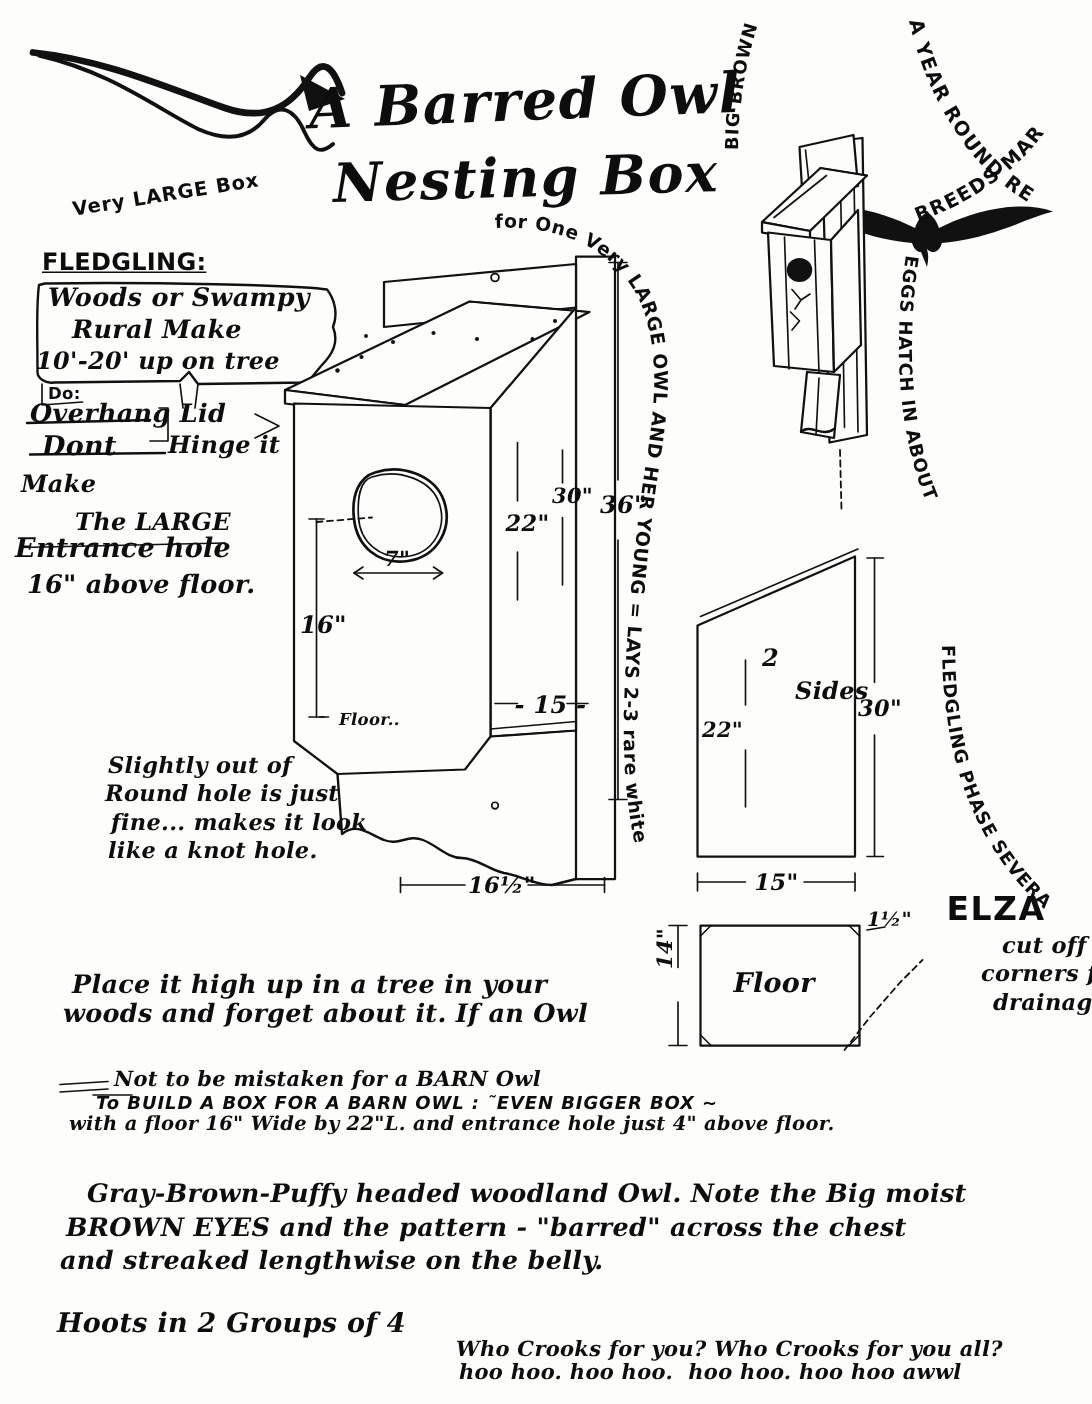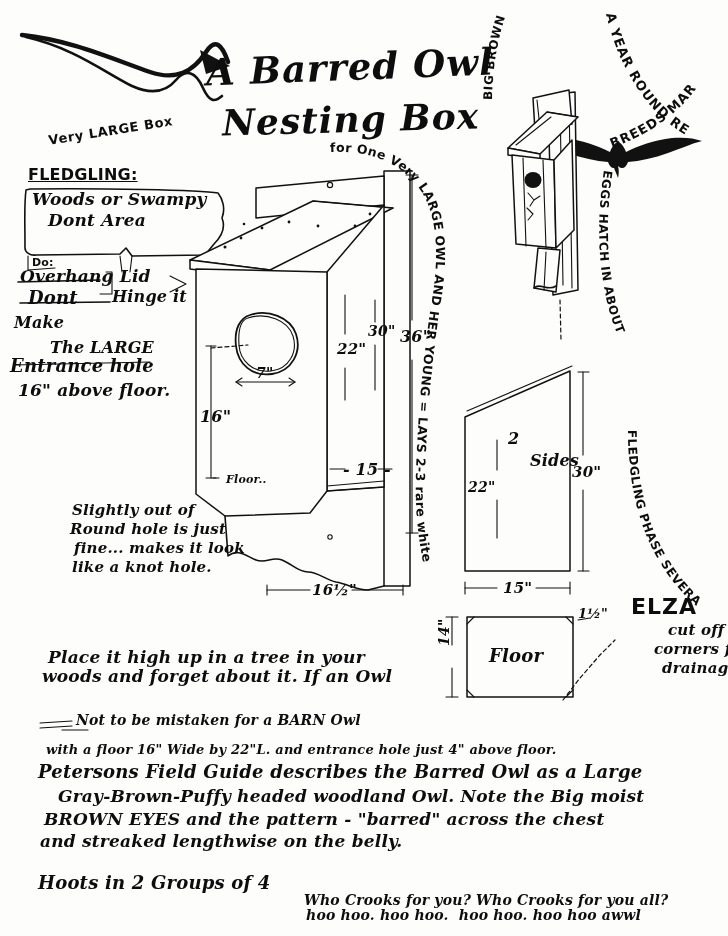--- a/index.html
+++ b/index.html
@@ -342,21 +342,22 @@
     </text>
   </svg>
 
   <div class="hw title-a">A Barred Owl</div>
   <div class="hw title-b">Nesting Box</div>
 
   <div class="hw caps s13" style="left:48px; top:124px; transform:rotate(-9deg);">Very LARGE Box</div>
 
   <div class="hw print s16 u" style="left:28px; top:166px;">FLEDGLING:</div>
   <div class="hw script s17" style="left:32px; top:190px;">Woods or Swampy</div>
-  <div class="hw script s17" style="left:48px; top:211px;">Dont Area</div>
+  <div class="hw script s17" style="left:48px; top:211px;">Rural Make</div>
+  <div class="hw script s16" style="left:24px; top:232px;">10'-20' up on tree</div>
 
   <div class="hw print s11" style="left:32px; top:257px;">Do:</div>
   <div class="hw script s17" style="left:20px; top:267px;">Overhang Lid</div>
   <div class="hw script s18" style="left:28px; top:288px;">Dont</div>
   <div class="hw script s16" style="left:112px; top:288px;">Hinge it</div>
 
   <div class="hw script s20" style="left:14px; top:314px;">Make</div>
   <div class="hw script s16" style="left:50px; top:339px;">The LARGE</div>
   <div class="hw script s18" style="left:10px; top:356px;">Entrance hole</div>
   <div class="hw script s17" style="left:18px; top:381px;">16" above floor.</div>
@@ -387,23 +388,23 @@
 
   <div class="hw print" style="left:631px; top:595px; font-size:22px; letter-spacing:1px;">ELZA</div>
   <div class="hw script s15" style="left:640px; top:622px;">cut off</div>
   <div class="hw script s15" style="left:626px; top:641px;">corners for</div>
   <div class="hw script s15" style="left:634px; top:660px;">drainage.</div>
 
   <div class="hw script s17" style="left:48px; top:648px;">Place it high up in a tree in your</div>
   <div class="hw script s17" style="left:42px; top:667px;">woods and forget about it. If an Owl</div>
 
   <div class="hw script s14" style="left:76px; top:713px;">Not to be mistaken for a BARN Owl</div>
+  <div class="hw caps s12" style="left:64px; top:729px; font-style:italic;">To BUILD A BOX FOR A BARN OWL : ˜EVEN BIGGER BOX ~</div>
   <div class="hw script s13" style="left:46px; top:743px;">with a floor 16" Wide by 22"L. and entrance hole just 4" above floor.</div>
 
-  <div class="hw script s18" style="left:38px; top:762px;">Petersons Field Guide describes the Barred Owl as a Large</div>
   <div class="hw script s17" style="left:58px; top:787px;">Gray-Brown-Puffy headed woodland Owl. Note the Big moist</div>
   <div class="hw script s17" style="left:44px; top:810px;">BROWN EYES and the pattern - "barred" across the chest</div>
   <div class="hw script s17" style="left:40px; top:832px;">and streaked lengthwise on the belly.</div>
 
   <div class="hw script s18" style="left:38px; top:873px;">Hoots in 2 Groups of 4</div>
   <div class="hw script s14" style="left:306px; top:908px;">hoo hoo. hoo hoo.  hoo hoo. hoo hoo awwl</div>
   <div class="hw script s14" style="left:304px; top:893px;">Who Crooks for you? Who Crooks for you all?</div>
 
 </div>
 

